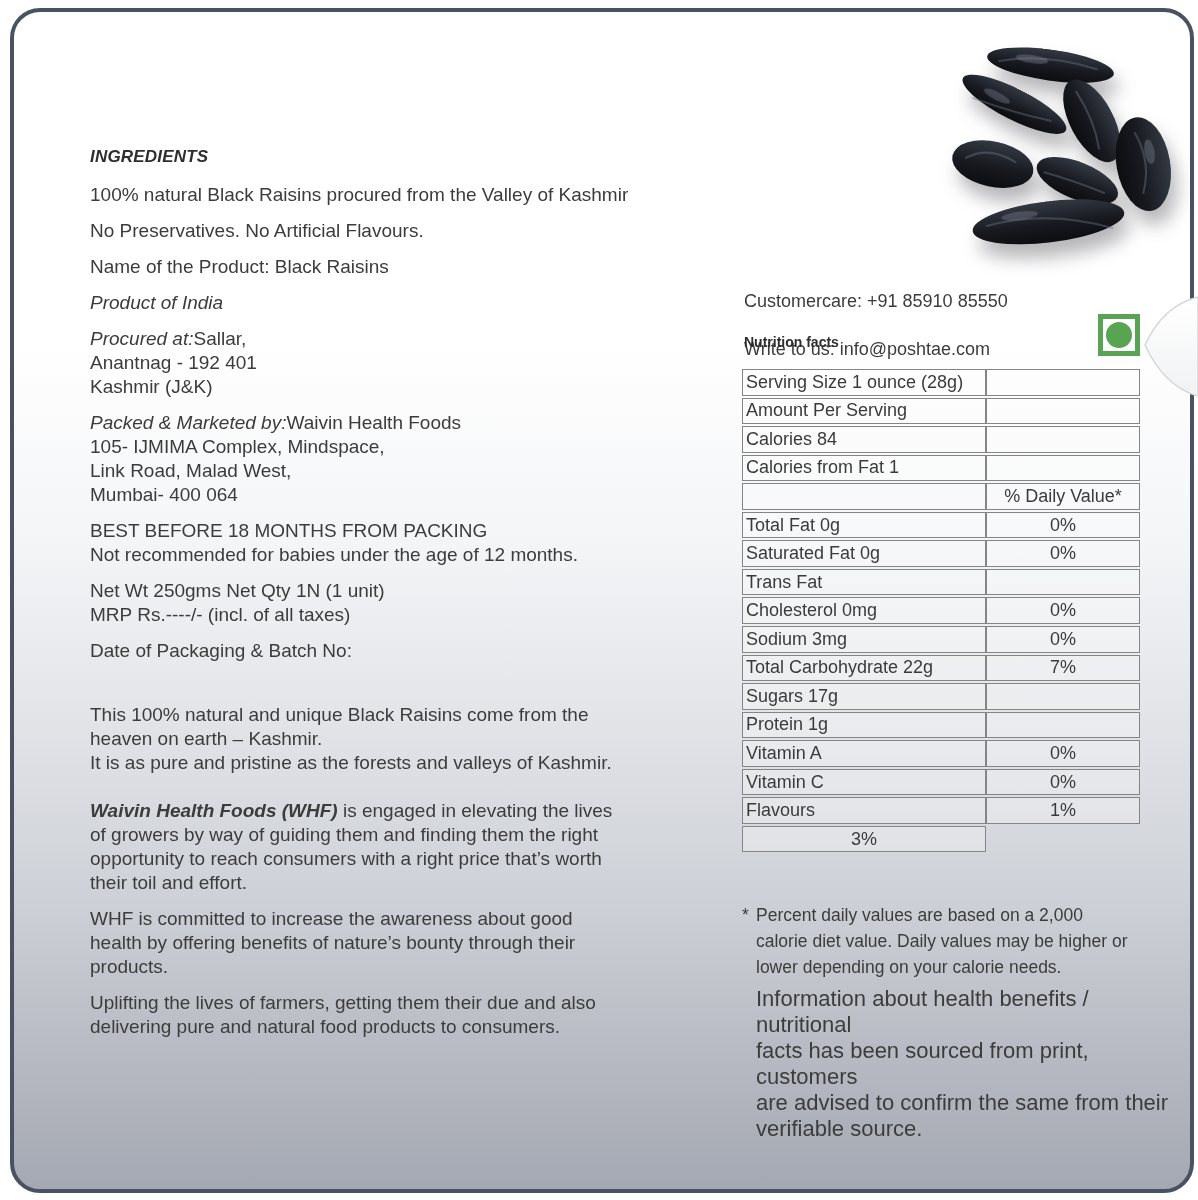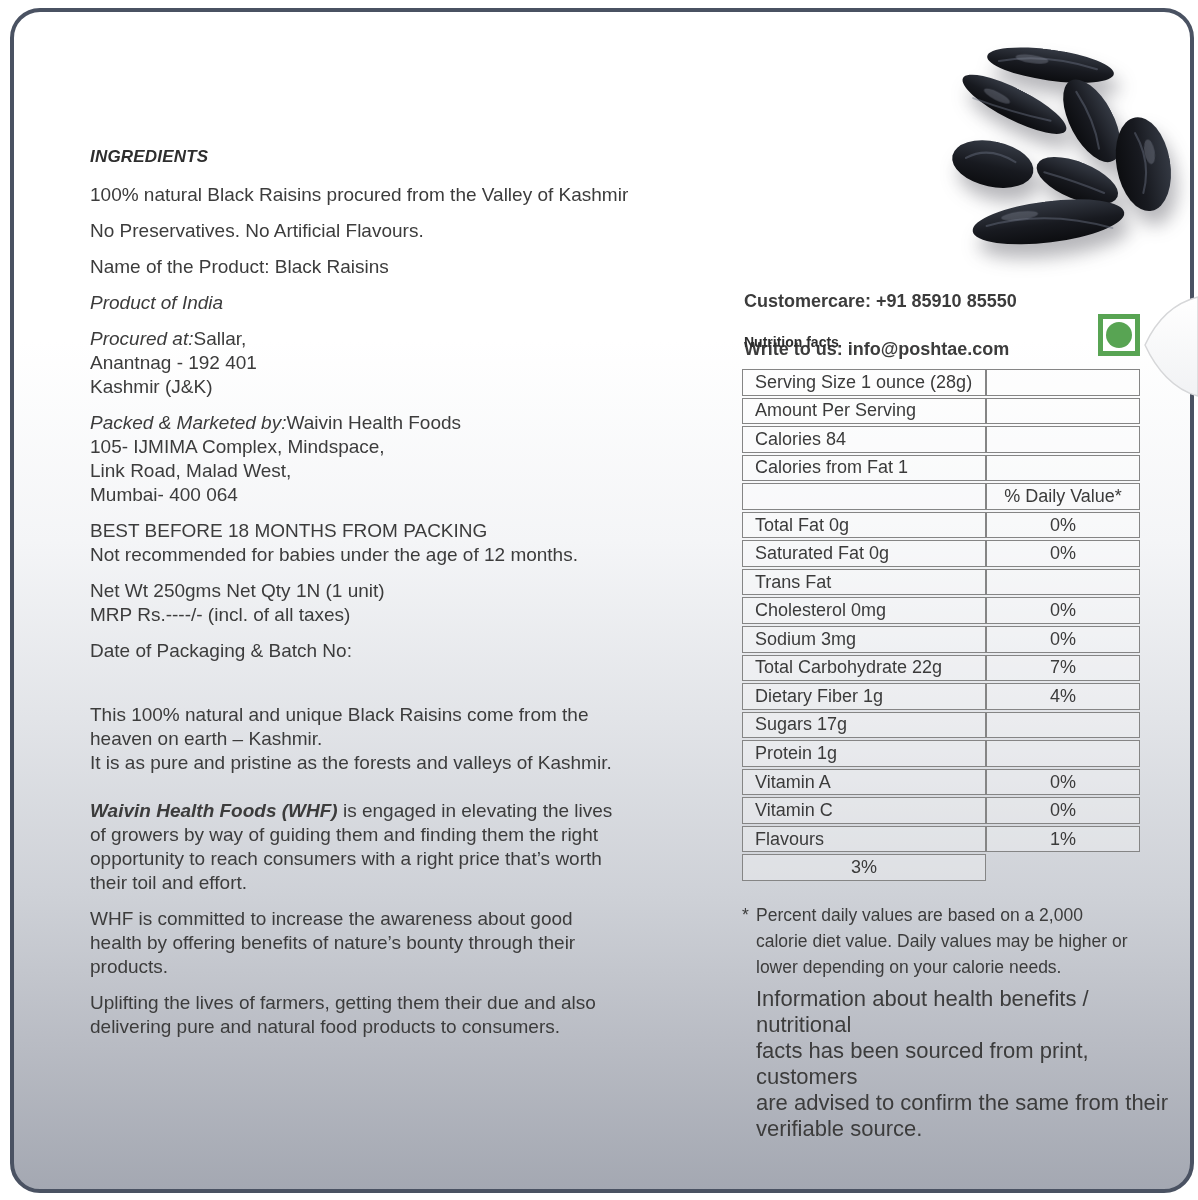--- a/index.html
+++ b/index.html
@@ -14,30 +14,30 @@
   }
   
   .left-col{position:absolute;left:76px;top:134px;width:620px;}
   .left-col .hd{font-size:17px;font-weight:bold;color:#2e2e2e;line-height:22px;margin:0 0 15px 0;letter-spacing:.2px;font-style:italic;}
   .left-col p{font-size:19px;line-height:24px;margin:0 0 12px 0;white-space:pre-line;}
   .it{font-style:italic;}
   .bi{font-style:italic;font-weight:bold;}
   .story1{margin-top:40px !important;margin-bottom:0 !important;}
   .whf{margin-top:24px !important;}
   
-  .contact{position:absolute;left:730px;top:253px;font-size:18px;line-height:24px;white-space:pre-line;font-weight:bold;}
+  .contact{position:absolute;left:730px;top:253px;font-size:18px;line-height:24px;white-space:pre-line;}
   .nf-heading{position:absolute;left:730px;top:322px;font-size:14px;font-weight:bold;color:#2e2e2e;}
   .nf-table{
     position:absolute;left:728px;top:357px;width:398px;height:512px;
     display:grid;grid-template-rows:repeat(18,1fr);row-gap:2px;
     font-size:18px;color:#3b3b3b;
   }
   .nf-row{display:grid;grid-template-columns:244px 1fr;}
   .nf-cell{border:1px solid #858585;background:rgba(255,255,255,0.30);display:flex;align-items:center;}
-  .nf-label{padding-left:12px;text-align:right;}
+  .nf-label{padding-left:3px;text-align:right;}
   .nf-value{justify-content:center;text-align:right;}
   .footnote{position:absolute;left:728px;top:890px;width:430px;font-size:17.5px;line-height:26px;display:flex;}
   .footnote .star{width:14px;flex:0 0 14px;}
   .footnote .ftext{white-space:pre-line;}
   .disclaimer{position:absolute;left:742px;top:974px;width:420px;font-size:22px;line-height:26px;white-space:pre-line;}
   
   .raisins{position:absolute;left:918px;top:16px;width:268px;height:232px;}
   .raisins svg{filter:drop-shadow(6px 14px 9px rgba(45,45,58,0.35));}
   
   .veg-mark{
@@ -168,24 +168,20 @@
       </div>
     <div class="nf-row">
         <div class="nf-cell nf-label">Sodium 3mg</div>
         <div class="nf-cell nf-value">0%</div>
       </div>
     <div class="nf-row">
         <div class="nf-cell nf-label">Total Carbohydrate 22g</div>
         <div class="nf-cell nf-value">7%</div>
       </div>
     <div class="nf-row">
-        <div class="nf-cell nf-label">Dietary Fiber 1g</div>
-        <div class="nf-cell nf-value">4%</div>
-      </div>
-    <div class="nf-row">
         <div class="nf-cell nf-label">Sugars 17g</div>
         <div class="nf-cell nf-value"></div>
       </div>
     <div class="nf-row">
         <div class="nf-cell nf-label">Protein 1g</div>
         <div class="nf-cell nf-value"></div>
       </div>
     <div class="nf-row">
         <div class="nf-cell nf-label">Vitamin A</div>
         <div class="nf-cell nf-value">0%</div>

